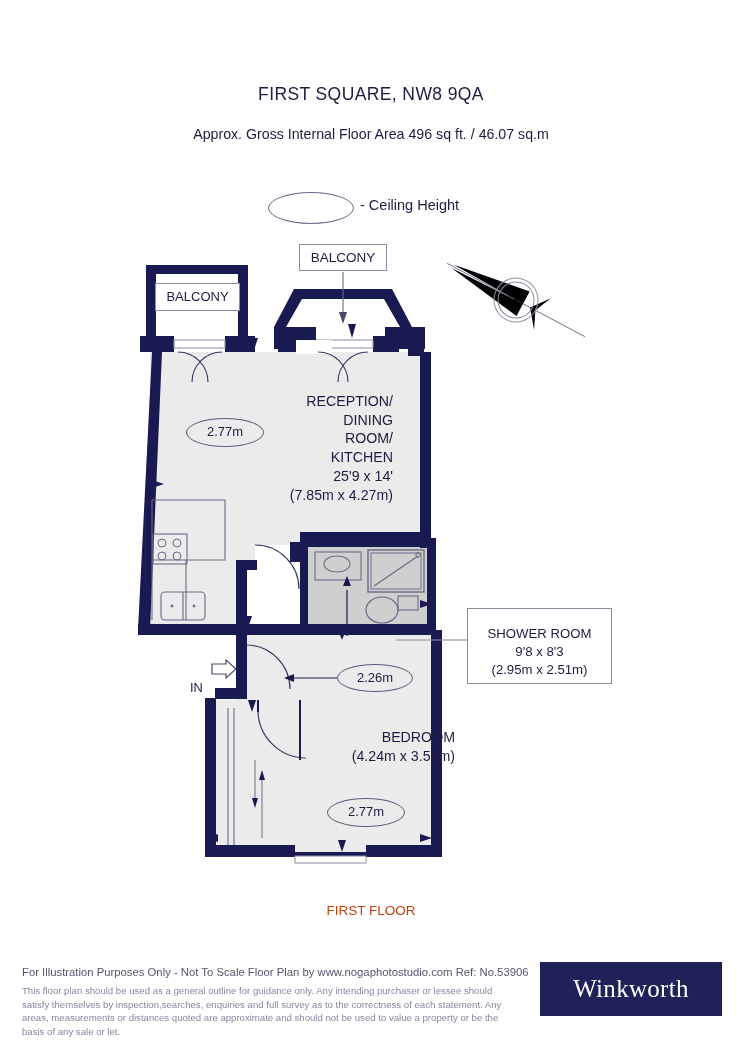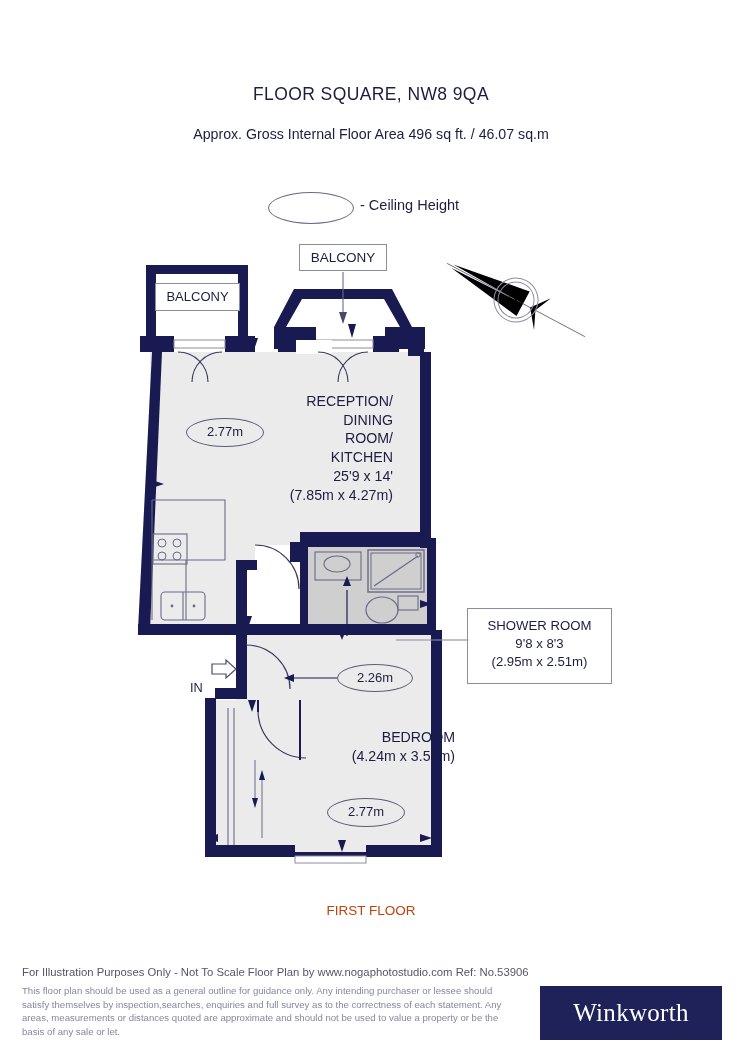--- a/index.html
+++ b/index.html
@@ -60,21 +60,21 @@
   #balcony-box-left {
     left: 155px; top: 283px; width: 85px; height: 28px;
     font-size: 13px; padding-top: 5px;
   }
   #balcony-box-top {
     left: 299px; top: 244px; width: 88px; height: 27px;
     font-size: 13.5px; padding-top: 4px;
   }
   #shower-box {
     left: 467px; top: 608px; width: 145px; height: 76px;
-    font-size: 13.2px; padding-top: 9px;
+    font-size: 13.2px; padding-top: 17px;
   }
   #shower-box div { margin-bottom: 1px; }
 
   
   #plan { left: 0; top: 0; }
 
   
   .room-text {
     text-align: right;
     color: #1d1d42;
@@ -125,27 +125,26 @@
   }
   #brand {
     left: 540px; top: 962px; width: 182px; height: 54px;
     background: #1e2259;
     color: #ffffff;
     font-family: "Liberation Serif", serif;
     font-size: 25px;
     text-align: center;
     line-height: 54px;
     letter-spacing: 0.3px;
-    margin-top: 24px;
   }
 </style>
 </head>
 <body>
 
-<div class="abs" id="title">FLOOR SQUARE, NW8 9QA</div>
+<div class="abs" id="title">FIRST SQUARE, NW8 9QA</div>
 <div class="abs" id="subtitle">Approx. Gross Internal Floor Area 496 sq ft. / 46.07 sq.m</div>
 
 <div class="abs" id="legend">
   <div class="abs" id="legend-ellipse"></div>
   <div class="abs" id="legend-label">- Ceiling Height</div>
 </div>
 
 <svg class="abs" id="plan" width="742" height="1050">
 
   <path d="M 150,352 L 150,630 L 236,630 L 236,560 L 255,560 L 255,545 L 300,545 L 300,538 L 420,538 L 420,352 Z" fill="#ebebeb"></path>

